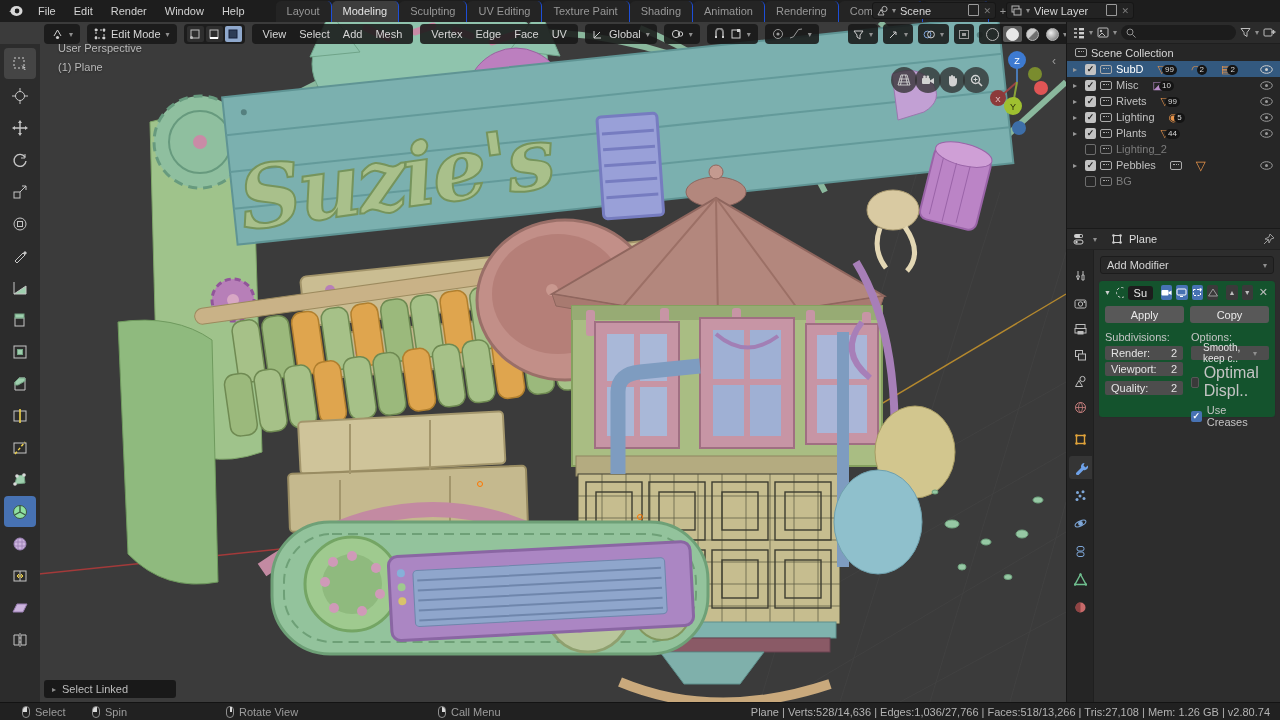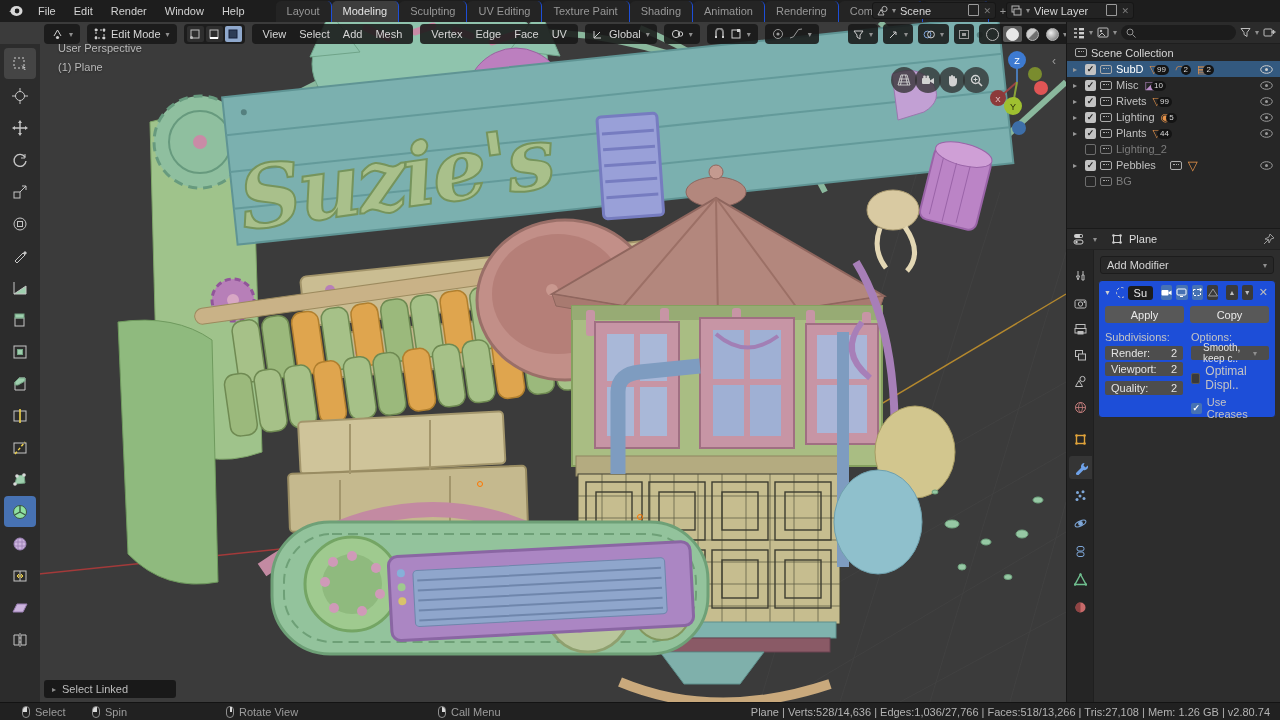--- a/index.html
+++ b/index.html
@@ -48,33 +48,33 @@
   #search{flex:1;height:15px;background:#1c1c1c;border-radius:8px;display:flex;align-items:center;padding:0 5px;gap:3px}
   #outliner{position:absolute;left:0;top:22px;width:214px;height:184px;background:#262626;overflow:hidden}
   .orow{display:flex;align-items:center;height:16px;padding-left:6px;gap:4px;color:#c0c0c0}
   .orow.sel{background:#33597f;color:#fff}
   .orow.dim{color:#7c7c7c}
   .oarrow{width:8px;color:#9a9a9a;font-size:8px}
   .chk{width:11px;height:11px;border-radius:2px;background:#c3c3c3;color:#1d1d1d;font-size:9px;line-height:11px;text-align:center;font-weight:bold}
   .chk.off{background:transparent;border:1px solid #6d6d6d}
   .colico{width:12px;height:9px;border:1px solid #ababab;border-radius:2px;position:relative}
   .colico::before{content:"";position:absolute;left:2px;right:2px;top:2px;border-top:1px dotted #ababab}
-  .badge{display:flex;align-items:flex-end;margin-left:2px}
+  .badge{display:flex;align-items:flex-end;margin-left:10px}
   .badge .g{color:#e8944a;font-size:11px;line-height:11px}
   .cnt{background:#141414;border-radius:6px;font-size:8px;color:#d8d8d8;padding:0 3px;margin-left:-4px;height:10px;line-height:10px}
   .spacer{flex:1}
   .eyewrap{margin-right:8px}
   
   #props-header{position:absolute;left:0;top:206px;width:214px;height:22px;background:#2a2a2a;border-top:1px solid #1a1a1a;border-bottom:1px solid #222;display:flex;align-items:center;gap:6px;padding:0 6px}
   #props-tabs{position:absolute;left:0;top:228px;width:27px;height:452px;background:#252525;border-right:1px solid #1f1f1f}
   .ptab{position:absolute;left:2px;width:23px;height:23px;border-radius:3px 0 0 3px;display:flex;align-items:center;justify-content:center}
   .ptab.active{background:#353535}
   #props-body{position:absolute;left:27px;top:228px;width:187px;height:452px;background:#2d2d2d}
   .dropdown{display:flex;align-items:center;background:#282828;border:1px solid #1c1c1c;border-radius:3px;height:18px;padding:0 6px;color:#d5d5d5}
-  .panelbox{position:absolute;left:4px;top:30px;width:178px;height:138px;background:#1d4ed8;border:1px solid #2b2b2b;border-radius:4px}
+  .panelbox{position:absolute;left:4px;top:30px;width:178px;height:138px;background:#14532d;border:1px solid #2b2b2b;border-radius:4px}
   .mbtn{background:#585858;border-radius:3px;height:17px;display:flex;align-items:center;justify-content:center;color:#e9e9e9}
   .seg{height:16px;display:flex;align-items:center;justify-content:center;color:#e6e6e6}
   .field{background:#4d4d4d;border-radius:2px;height:14px;display:flex;align-items:center;padding:0 6px;color:#e3e3e3}
   .field .fl{flex:1}
   .tgl{width:17px;height:15px;border-radius:2px;background:#3a3a3a;display:flex;align-items:center;justify-content:center}
   .tgl.on{background:#4772b3}
   .bluechk{width:11px;height:11px;border-radius:2px;background:#4772b3;color:#fff;font-size:9px;line-height:11px;text-align:center;font-weight:bold}
   .graychk{width:11px;height:11px;border-radius:2px;background:#3a3a3a;border:1px solid #585858}
   .plabel{color:#c4c4c4}
   
@@ -1025,21 +1025,21 @@
             </div>
           </div>
           <div style="flex:1">
             <div class="plabel" style="margin:2px 0 3px">Options:</div>
             <div class="field" style="margin-bottom:4px;padding:0 12px">
               <span class="fl" style="font-size:10px">Smooth, keep c..</span>
                 <span class="chev">▾</span>
             </div>
             <div style="display:flex;align-items:center;gap:5px;margin-bottom:4px">
               <span class="graychk"></span>
-              <span class="plabel" style="font-size:12px">Optimal Displ..</span>
+              <span class="plabel" style="font-size:16px">Optimal Displ..</span>
             </div>
             <div style="display:flex;align-items:center;gap:5px">
               <span class="bluechk">✓</span>
               <span class="plabel">Use Creases</span>
             </div>
           </div>
         </div>
       </div>
     </div>
   </div>

